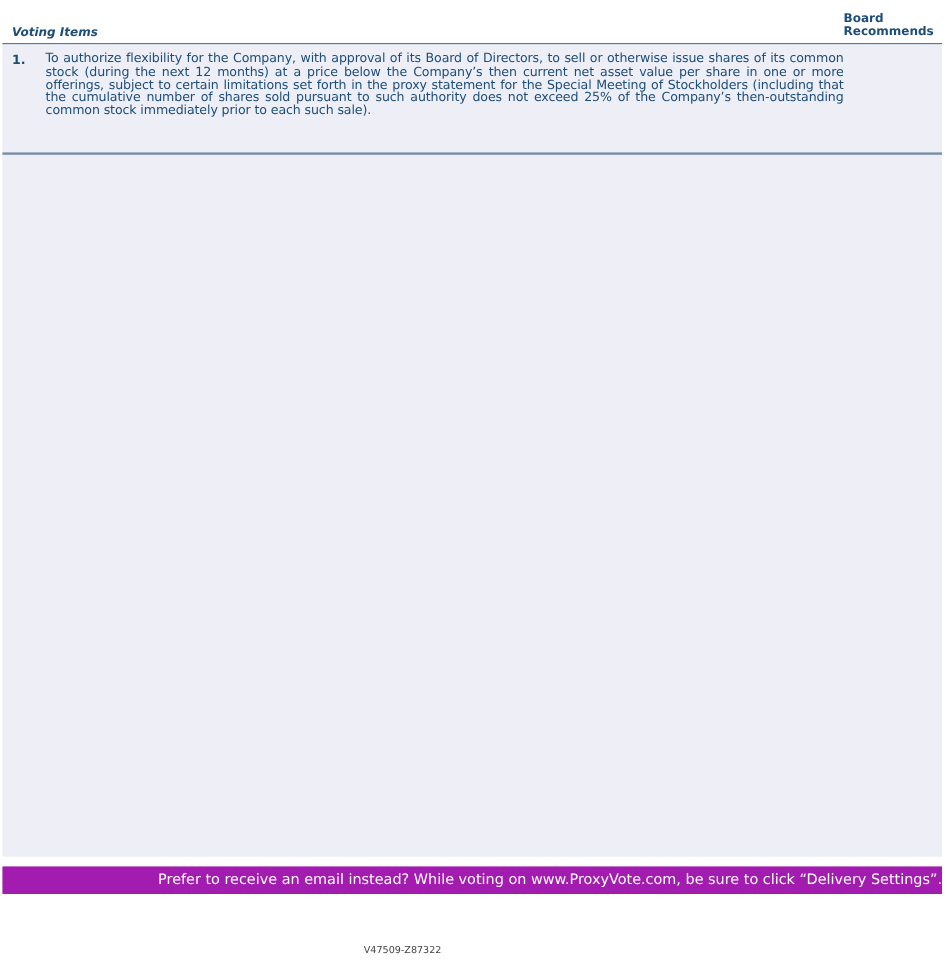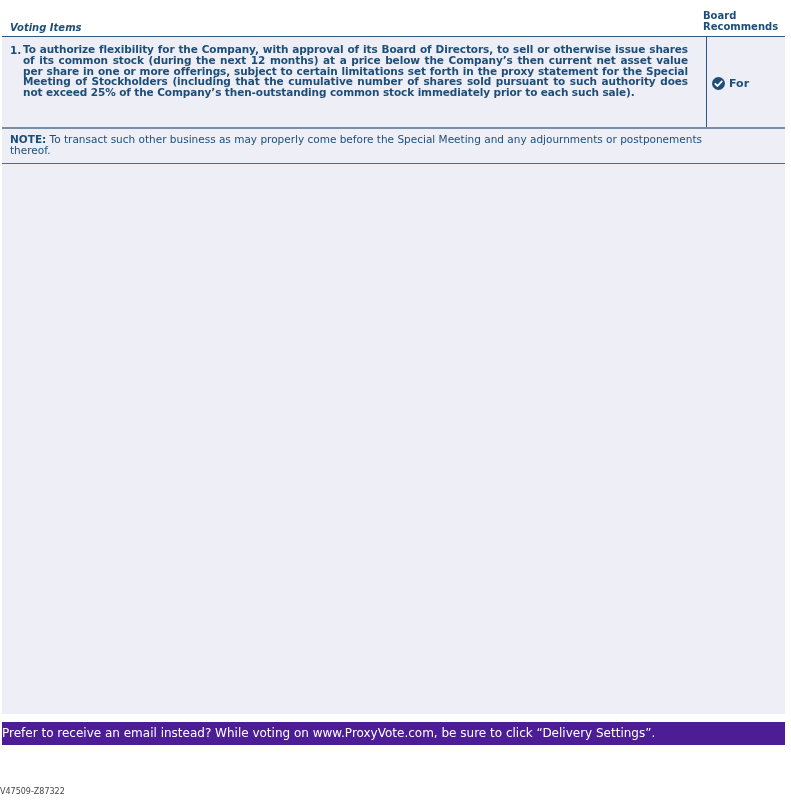--- a/index.html
+++ b/index.html
@@ -30,22 +30,22 @@
   }
   .item-row {
     position: absolute; left: 0; top: 37px; width: 783px; height: 90px;
     border-bottom: 2px solid #7a8fa6;
   }
   .item-num {
     position: absolute; left: 8px; top: 7px;
     font-size: 10.5px; font-weight: bold; color: #1d4e79;
   }
   .item-text {
-    position: absolute; left: 21px; top: 7px; width: 665px;
-    font-size: 10.5px; font-weight: bold; line-height: 10.8px;
+    position: absolute; left: 36px; top: 7px; width: 665px;
+    font-size: 10.5px; font-weight: normal; line-height: 10.8px;
     color: #1d4e79; text-align: justify; letter-spacing: -0.1px;
   }
   .rec-cell {
     position: absolute; left: 704px; top: 0; width: 79px; height: 90px;
     border-left: 1px solid #2a5a85;
   }
   .rec-inner {
     position: absolute; left: 5px; top: 40px; display: flex; align-items: center;
   }
   .check-icon {
@@ -58,57 +58,44 @@
     position: absolute; left: 0; top: 129px; width: 783px; height: 34px;
     border-bottom: 1.5px solid #4b6c8e;
   }
   .note-text {
     position: absolute; left: 8px; top: 5px; width: 692px;
     font-size: 10.5px; line-height: 11px; color: #1d4e79; text-align: justify;
   }
   .note-text b { font-weight: bold; }
   .banner {
     position: absolute; left: 2px; top: 722px; width: 783px; height: 23px;
-    background: #4c1d95; color: #ffffff;
-    font-size: 12px; line-height: 23px; text-align: left;
+    background: #a21caf; color: #ffffff;
+    font-size: 12px; line-height: 23px; text-align: right;
   }
   .doc-id {
-    position: absolute; left: 0; top: 787px; width: 671px; 
+    position: absolute; left: 0; top: 787px; width: 671px; text-align: center;
     font-size: 8px; color: #444444;
   }
 </style>
 </head>
 <body>
 
 <div class="panel">
   <div class="header">
     <span class="hdr-voting">Voting Items</span>
     <div class="hdr-board">
       <div>Board</div>
       <div>Recommends</div>
     </div>
   </div>
 
   <div class="body-bg"></div>
 
   <div class="item-row">
     <span class="item-num">1.</span>
     <div class="item-text">To authorize flexibility for the Company, with approval of its Board of Directors, to sell or otherwise issue shares of its common stock (during the next 12 months) at a price below the Company’s then current net asset value per share in one or more offerings, subject to certain limitations set forth in the proxy statement for the Special Meeting of Stockholders (including that the cumulative number of shares sold pursuant to such authority does not exceed 25% of the Company’s then-outstanding common stock immediately prior to each such sale).</div>
-    <div class="rec-cell">
-      <div class="rec-inner">
-        <span class="check-icon">
-          <svg width="13" height="13" viewBox="0 0 13 13">
-              <path d="M3.3 6.8 L5.5 9 L9.8 4.4" stroke="#ffffff" stroke-width="1.8" fill="none" stroke-linecap="round" stroke-linejoin="round"></path>
-            </svg>
-        </span>
-        <span class="rec-label">For</span>
-      </div>
-    </div>
   </div>
 
-  <div class="note-row">
-    <div class="note-text"><b>NOTE:</b><span> To transact such other business as may properly come before the Special Meeting and any adjournments or postponements thereof.</span></div>
-  </div>
 </div>
 
 <div class="banner">Prefer to receive an email instead? While voting on www.ProxyVote.com, be sure to click “Delivery Settings”.</div>
 
 <div class="doc-id">V47509-Z87322</div>
 
 </body></html>

